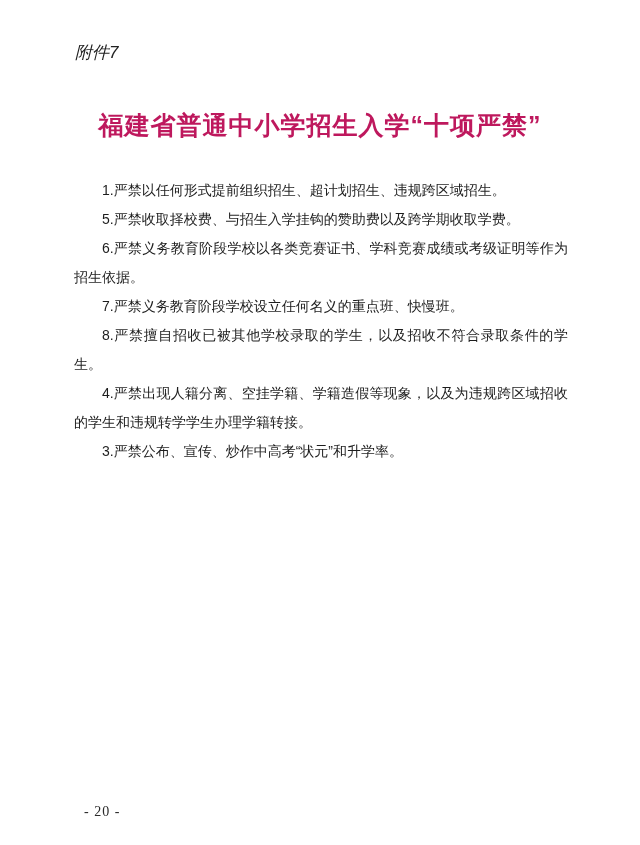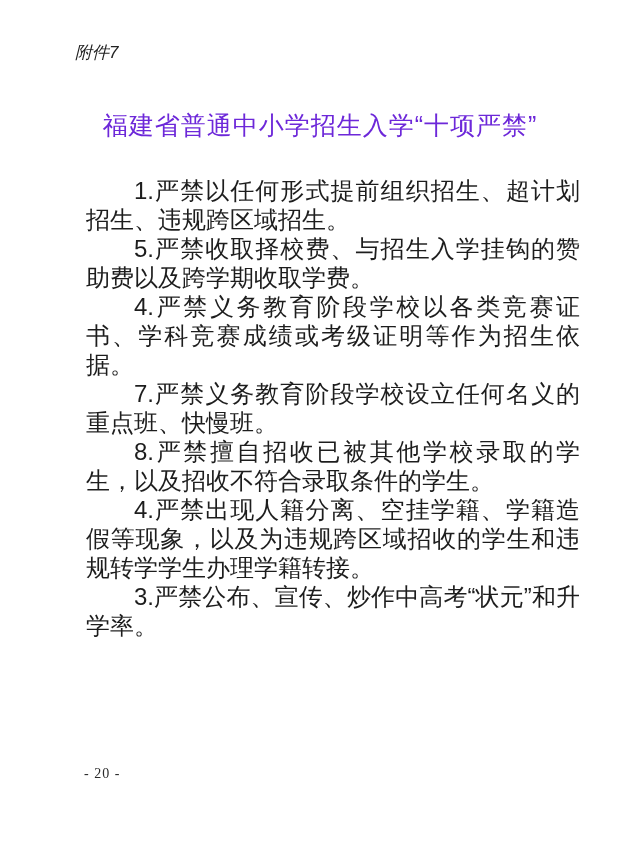--- a/index.html
+++ b/index.html
@@ -26,62 +26,61 @@
     font-style: italic;
   }
   .doc-title {
     position: absolute;
     left: 0;
     right: 0;
     top: 109px;
     margin: 0;
     text-align: center;
     font-size: 25px;
-    font-weight: normal;
+    font-weight: bold;
     letter-spacing: 1px;
-    color: #6d28d9;
+    color: #be185d;
   }
   .doc-body {
     position: absolute;
     left: 74px;
     top: 176px;
     width: 494px;
-    font-size: 24px;
+    font-size: 14px;
     line-height: 29px;
     text-align: justify;
     color: #1d1d1d;
-    margin-left: 12px;
   }
   .doc-body p {
     margin: 0;
     text-indent: 2em;
   }
   .page-number {
     position: absolute;
     left: 84px;
-    top: 766px;
+    top: 804px;
     font-size: 14px;
     font-family: "Liberation Serif", serif;
     color: #2a2a2a;
     letter-spacing: 1px;
   }
 </style>
 </head>
 <body>
 
 <div class="page">
 
   <div class="attachment-label">附件7</div>
 
   <h1 class="doc-title">福建省普通中小学招生入学“十项严禁”</h1>
 
   <div class="doc-body">
     <p>1.严禁以任何形式提前组织招生、超计划招生、违规跨区域招生。</p>
     <p>5.严禁收取择校费、与招生入学挂钩的赞助费以及跨学期收取学费。</p>
-    <p>4.严禁义务教育阶段学校以各类竞赛证书、学科竞赛成绩或考级证明等作为招生依据。</p>
+    <p>6.严禁义务教育阶段学校以各类竞赛证书、学科竞赛成绩或考级证明等作为招生依据。</p>
     <p>7.严禁义务教育阶段学校设立任何名义的重点班、快慢班。</p>
     <p>8.严禁擅自招收已被其他学校录取的学生，以及招收不符合录取条件的学生。</p>
     <p>4.严禁出现人籍分离、空挂学籍、学籍造假等现象，以及为违规跨区域招收的学生和违规转学学生办理学籍转接。</p>
     <p>3.严禁公布、宣传、炒作中高考“状元”和升学率。</p>
   </div>
 
   <div class="page-number">- 20 -</div>
 
 </div>
 

